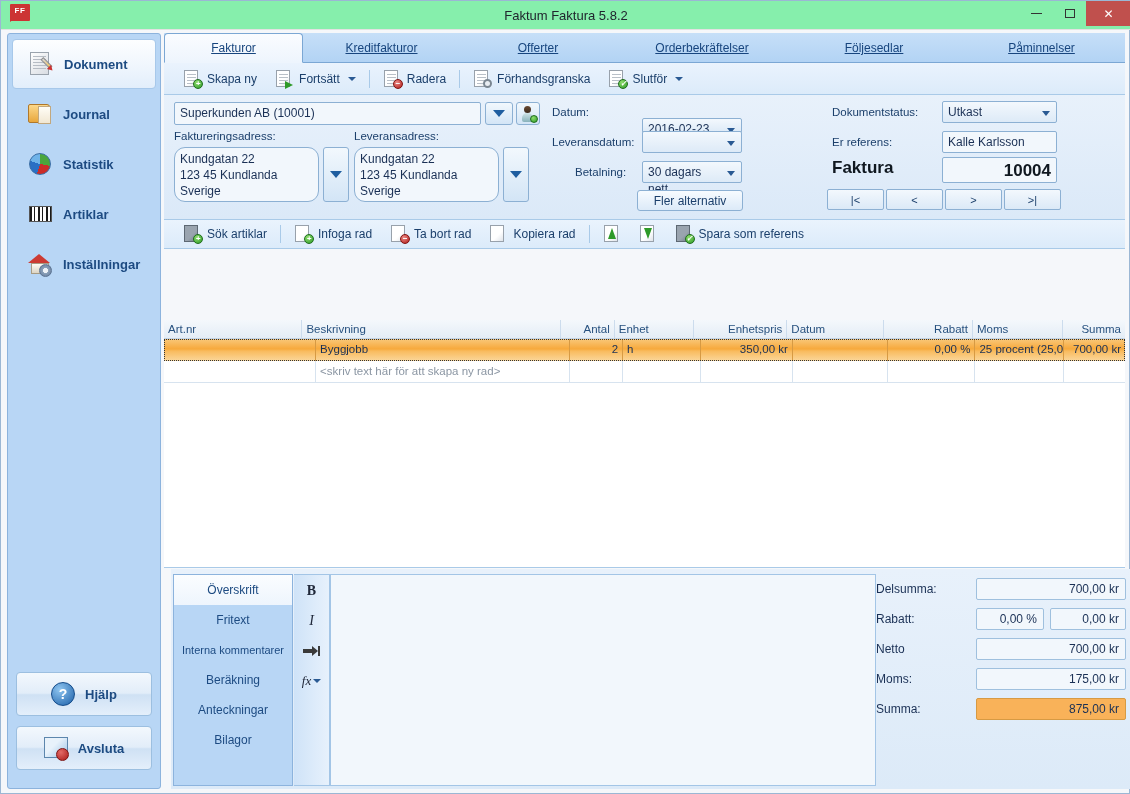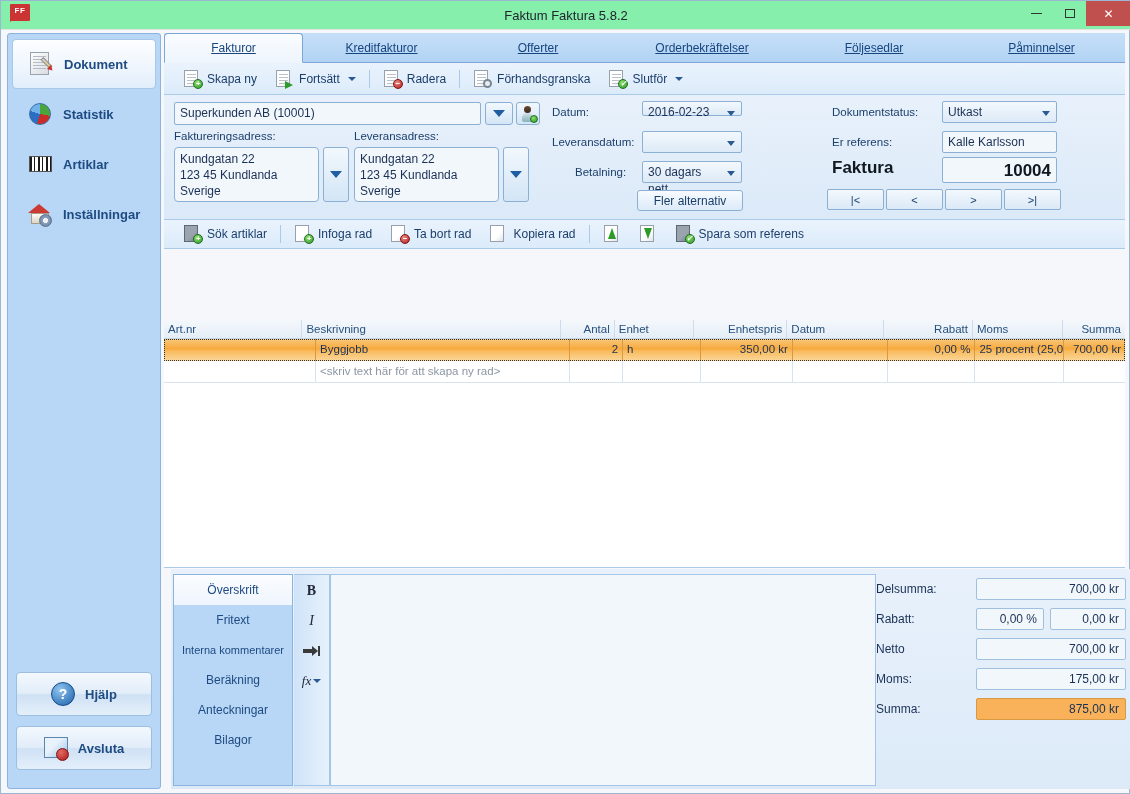--- a/index.html
+++ b/index.html
@@ -180,21 +180,21 @@
   .dd::after { content:""; position:absolute; right:6px; top:9px;
     border-left:4px solid transparent;border-right:4px solid transparent;border-top:5px solid #2a5a93;}
   .sqbtn {
     background:linear-gradient(to bottom,#f2f8fd,#d3e5f6);
     border:1px solid #8cb0d3; border-radius:3px;
     display:flex; align-items:center; justify-content:center;
   }
   .bigcaret{width:0;height:0;border-left:6px solid transparent;border-right:6px solid transparent;
     border-top:7px solid #1f5ea0;}
   .addr {
-    background:#f2f7fc; border:1px solid #8cb0d3; border-radius:4px;
+    background:#f2f7fc; border:1px solid #8cb0d3; border-radius:11px;
     font-size:12px; line-height:16px; padding:3px 5px; color:#1a3055;
   }
   .navbtn {
     background:linear-gradient(to bottom,#f3f8fd,#dbe9f7);
     border:1px solid #8cb0d3; border-radius:2px;
     font-size:11px; color:#1b3f6b;
     display:flex;align-items:center;justify-content:center;
   }
   .flerbtn {
     background:linear-gradient(to bottom,#f7fbff,#dceaf8);
@@ -266,20 +266,26 @@
     <div style="padding-top:3px">
       <div class="nav-item active">
         <span class="nav-ico">
             <i class="ic-doc"></i>
             <i class="ic-pen"></i>
           </span>
         <span class="nav-label">Dokument</span>
       </div>
       <div class="nav-item">
         <span class="nav-ico">
+            <i class="ic-folder"></i>
+          </span>
+        <span class="nav-label">Journal</span>
+      </div>
+      <div class="nav-item">
+        <span class="nav-ico">
             <i class="ic-pie"></i>
           </span>
         <span class="nav-label">Statistik</span>
       </div>
       <div class="nav-item">
         <span class="nav-ico">
             <i class="ic-barcode"></i>
           </span>
         <span class="nav-label">Artiklar</span>
       </div>
@@ -393,21 +399,21 @@
 
       <div class="lbl" style="position:absolute;left:190px;top:35px">Leveransadress:</div>
       <div class="addr" style="position:absolute;left:190px;top:52px;width:145px;height:55px;white-space:pre-line">Kundgatan 22
 123 45 Kundlanda
 Sverige</div>
       <div class="sqbtn" style="position:absolute;left:339px;top:52px;width:26px;height:55px">
         <span class="bigcaret"></span>
       </div>
 
       <div class="lbl" style="position:absolute;left:388px;top:11px">Datum:</div>
-      <div class="dd" style="position:absolute;left:478px;top:6px;width:100px;height:15px">2016-02-23</div>
+      <div class="dd" style="position:absolute;left:478px;top:23px;width:100px;height:15px">2016-02-23</div>
 
       <div class="lbl" style="position:absolute;left:388px;top:41px">Leveransdatum:</div>
       <div class="dd" style="position:absolute;left:478px;top:36px;width:100px;height:22px"></div>
 
       <div class="lbl" style="position:absolute;left:411px;top:71px">Betalning:</div>
       <div class="dd" style="position:absolute;left:478px;top:66px;width:100px;height:22px">30 dagars nett</div>
 
       <div class="flerbtn" style="position:absolute;left:473px;top:95px;width:106px;height:21px">Fler alternativ</div>
 
       <div class="lbl" style="position:absolute;left:668px;top:11px">Dokumentstatus:</div>

